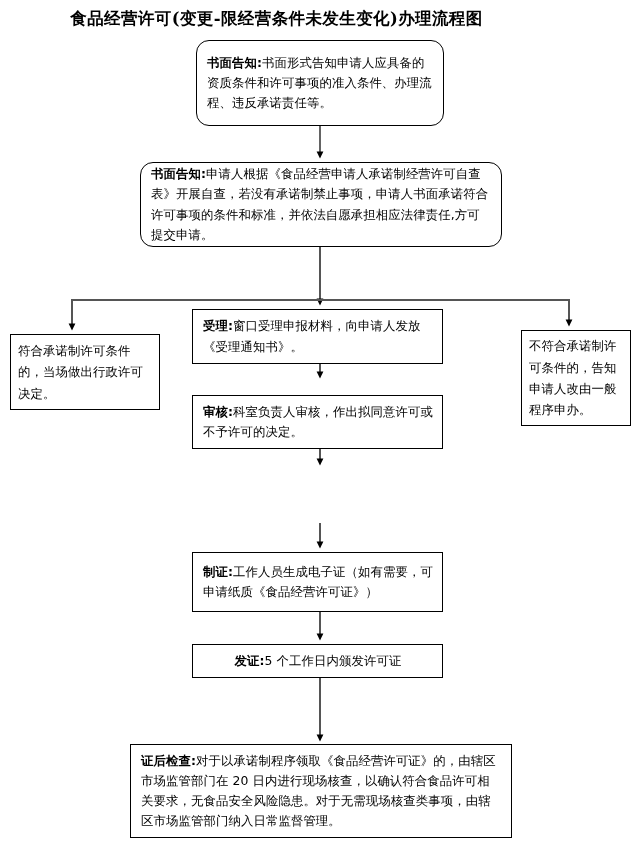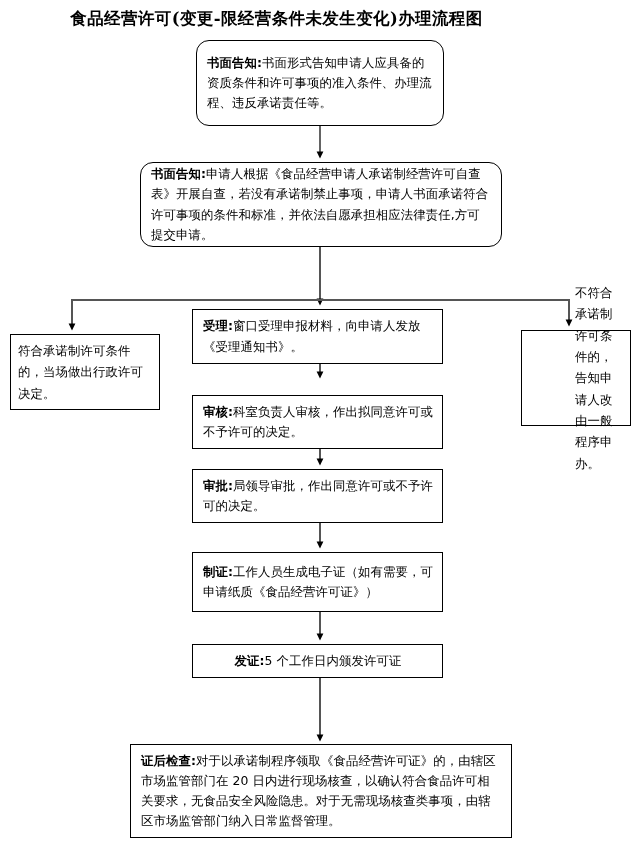--- a/index.html
+++ b/index.html
@@ -63,21 +63,21 @@
   
   #node-notify      { left: 196px; top: 40px;  width: 248px; height: 86px; }
   #node-submit      { left: 140px; top: 162px; width: 362px; height: 85px; }
   #node-accept      { left: 192px; top: 309px; width: 251px; height: 55px; }
   #node-review      { left: 192px; top: 395px; width: 251px; height: 54px; }
   #node-approve     { left: 192px; top: 469px; width: 251px; height: 54px; }
   #node-make-cert   { left: 192px; top: 552px; width: 251px; height: 60px; }
   #node-issue       { left: 192px; top: 644px; width: 251px; height: 34px; }
   #node-postcheck   { left: 130px; top: 744px; width: 382px; height: 94px; justify-content: flex-end; }
   #node-qualified   { left: 10px;  top: 334px; width: 150px; height: 76px; }
-  #node-unqualified { left: 521px; top: 330px; width: 110px; height: 96px; padding-left: 46px; }
+  #node-unqualified { left: 521px; top: 330px; width: 110px; height: 96px; }
   #node-qualified .inner,
   #node-unqualified .inner {
     font-size: 12.4px;
     line-height: 1.72;
     padding: 3px 7px;
   }
   #node-issue .inner { padding-top: 2px; padding-bottom: 2px; text-align: center; }
 </style>
 </head>
 <body>
@@ -147,23 +147,20 @@
   </div>
 
   <div class="node" id="node-accept">
     <div class="inner"><span class="lead">受理:</span><span>窗口受理申报材料，向申请人发放《受理通知书》。</span></div>
   </div>
 
   <div class="node" id="node-review">
     <div class="inner"><span class="lead">审核:</span><span>科室负责人审核，作出拟同意许可或不予许可的决定。</span></div>
   </div>
 
-  <div class="node" id="node-approve">
-    <div class="inner"><span class="lead">审批:</span><span>局领导审批，作出同意许可或不予许可的决定。</span></div>
-  </div>
 
   <div class="node" id="node-make-cert">
     <div class="inner"><span class="lead">制证:</span><span>工作人员生成电子证（如有需要，可申请纸质《食品经营许可证》）</span></div>
   </div>
 
   <div class="node" id="node-issue">
     <div class="inner"><span class="lead">发证:</span><span>5 个工作日内颁发许可证</span></div>
   </div>
 
   <div class="node" id="node-postcheck">

